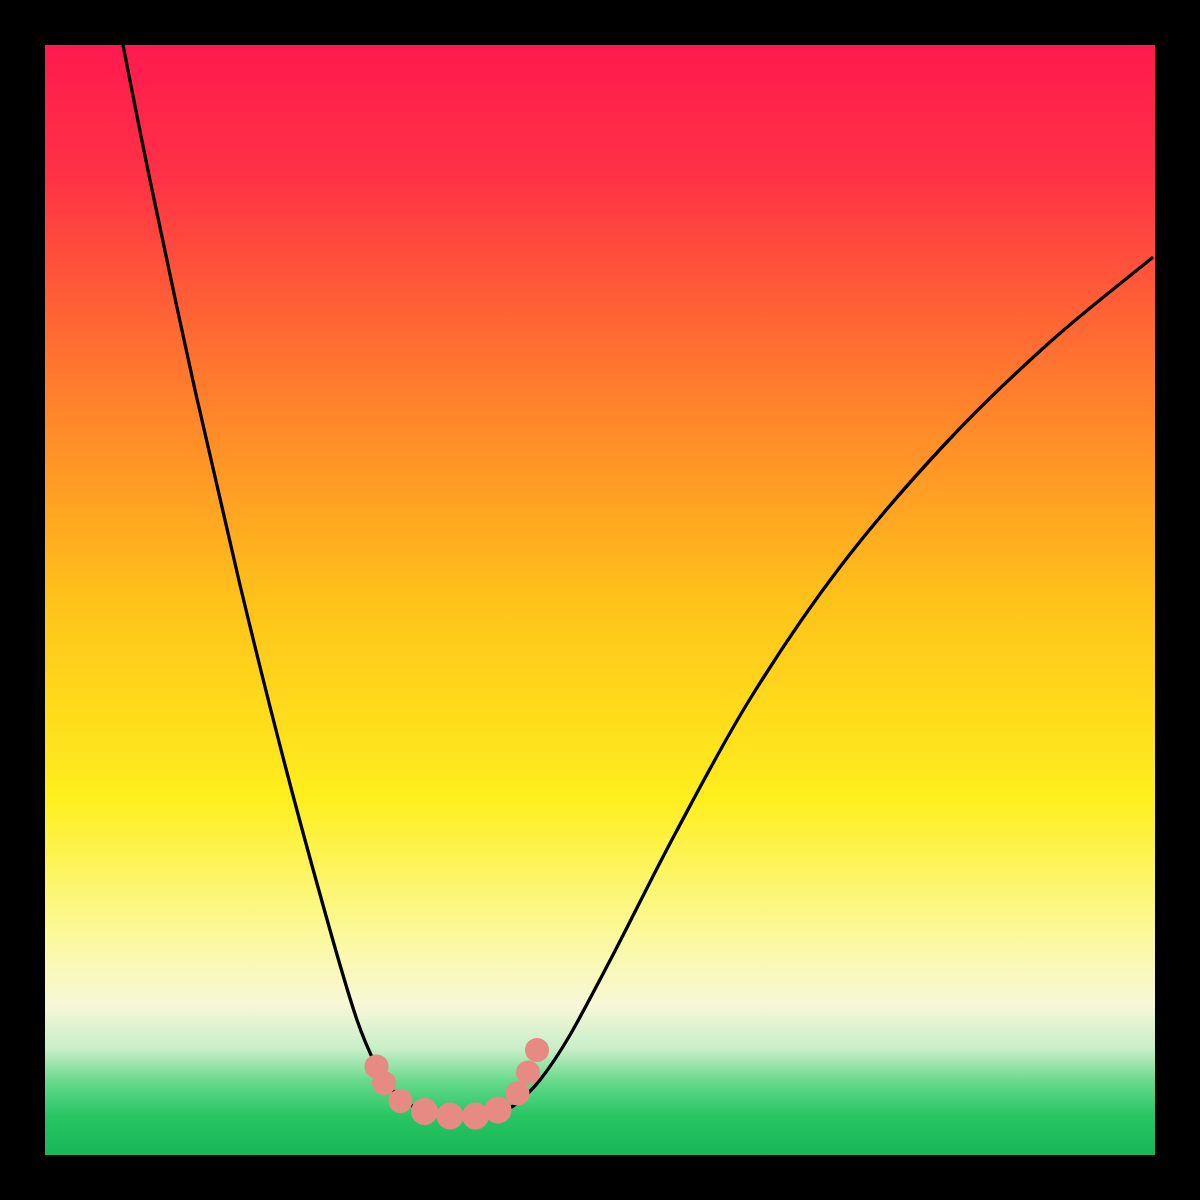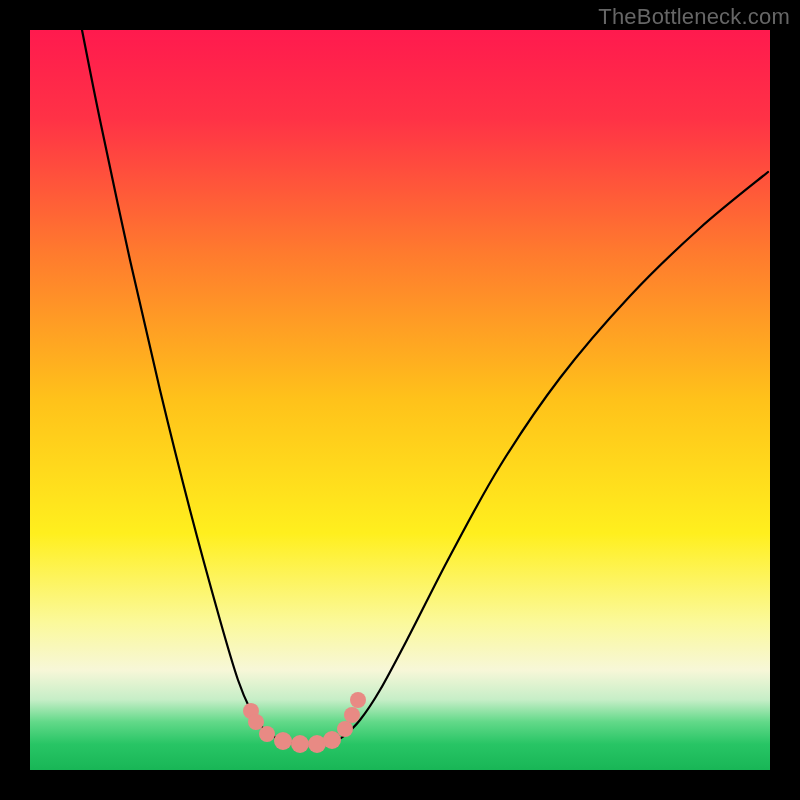--- a/index.html
+++ b/index.html
@@ -63,14 +63,13 @@
         <circle cx="283" cy="741" r="9" fill="#e88a84"></circle>
         <circle cx="300" cy="744" r="9" fill="#e88a84"></circle>
         <circle cx="317" cy="744" r="9" fill="#e88a84"></circle>
         <circle cx="332" cy="740" r="9" fill="#e88a84"></circle>
         <circle cx="345" cy="729" r="8" fill="#e88a84"></circle>
         <circle cx="352" cy="715" r="8" fill="#e88a84"></circle>
         <circle cx="358" cy="700" r="8" fill="#e88a84"></circle>
       </g>
   </svg>
 
-  <div class="watermark">TheBottleneck.com</div>
 </div>
 
 </body></html>

